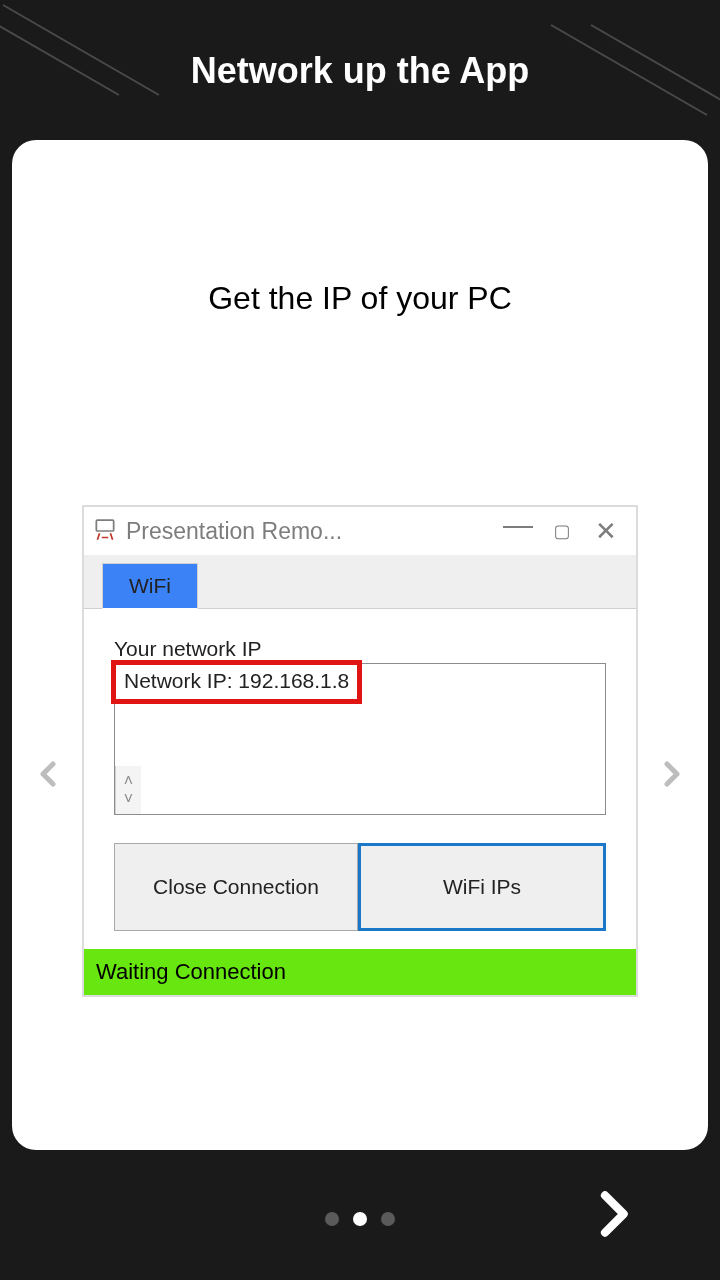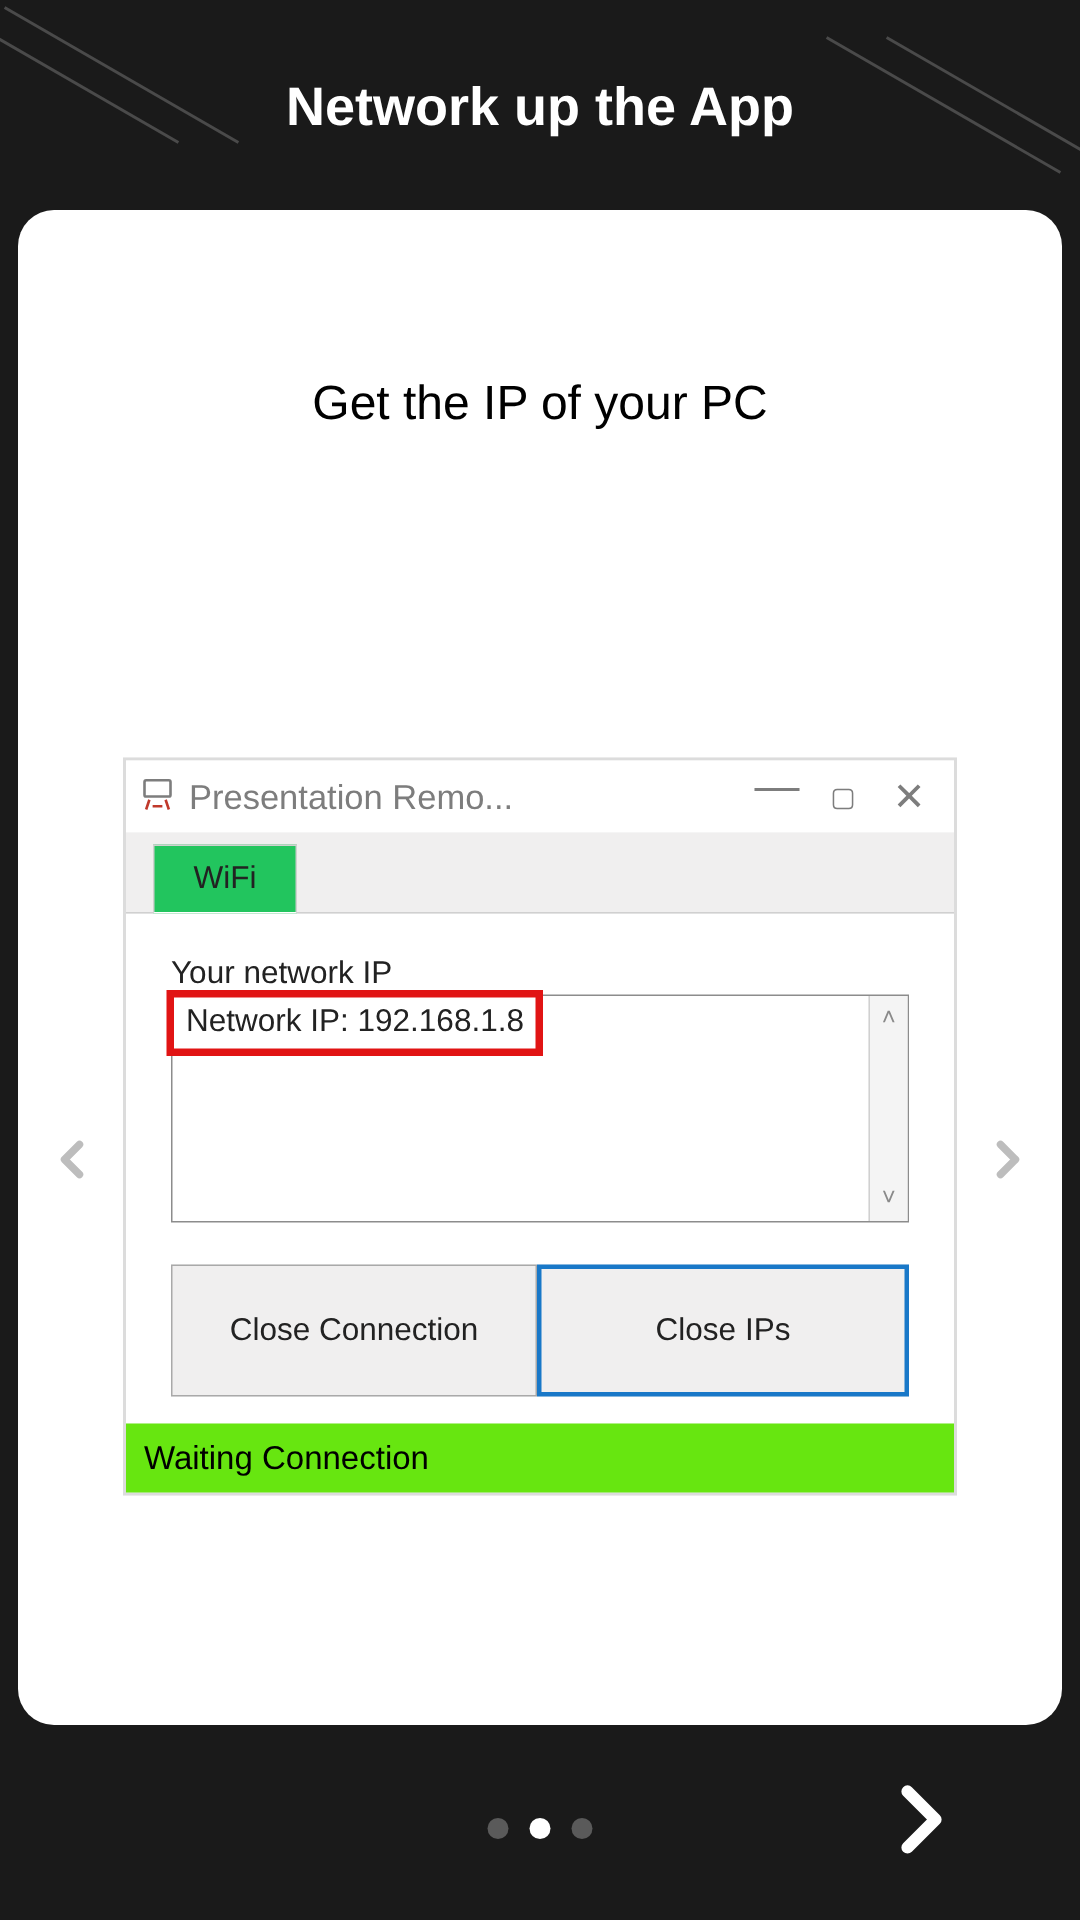--- a/index.html
+++ b/index.html
@@ -37,21 +37,21 @@
     font-size: 46px;
     font-weight: 800;
     color: #114a50;
     letter-spacing: 1px;
   }
 
   .step-instruction {
     text-align: center;
     font-size: 32px;
     color: #000;
-    margin-top: 70px;
+    margin-top: 100px;
     font-weight: 500;
   }
 
   .nav-arrow {
     position: absolute;
     top: 740px;
     color: #bdbdbd;
     font-size: 48px;
     padding: 10px;
     cursor: pointer;
@@ -94,21 +94,21 @@
     height: 54px;
     position: relative;
     border-bottom: 1px solid #d0d0d0;
   }
   .tab {
     position: absolute;
     left: 18px;
     top: 8px;
     height: 46px;
     width: 96px;
-    background: #22c55e;
+    background: #3b82f6;
     border: 1px solid #d0d0d0;
     border-bottom: 1px solid #fff;
     font-size: 21px;
     color: #222;
     display: flex;
     align-items: center;
     justify-content: center;
   }
 
   .win-body {
@@ -116,20 +116,21 @@
     padding: 28px 30px 18px 30px;
   }
 
   .net-label { font-size: 21px; color: #222; margin-bottom: 2px; }
 
   .ip-box {
     border: 1px solid #8c8c8c;
     height: 152px;
     position: relative;
     display: flex;
+    flex-direction: column;
   }
   .ip-list {
     flex: 1;
     padding: 0;
     position: relative;
   }
   .ip-highlight {
     position: absolute;
     top: -4px; left: -4px;
     border: 5px solid #e11414;
@@ -247,21 +248,21 @@
         <div class="ip-highlight">Network IP: 192.168.1.8</div>
       </div>
       <div class="scrollbar">
         <span>˄</span>
         <span>˅</span>
       </div>
     </div>
 
     <div class="btn-row">
       <div class="win-btn">Close Connection</div>
-      <div class="win-btn scan">Close IPs</div>
+      <div class="win-btn scan">WiFi IPs</div>
     </div>
   </div>
 
   <div class="status-bar">Waiting Connection</div>
 </div>
 
 <div class="dots">
   <div class="dot"></div>
   <div class="dot active"></div>
   <div class="dot"></div>

